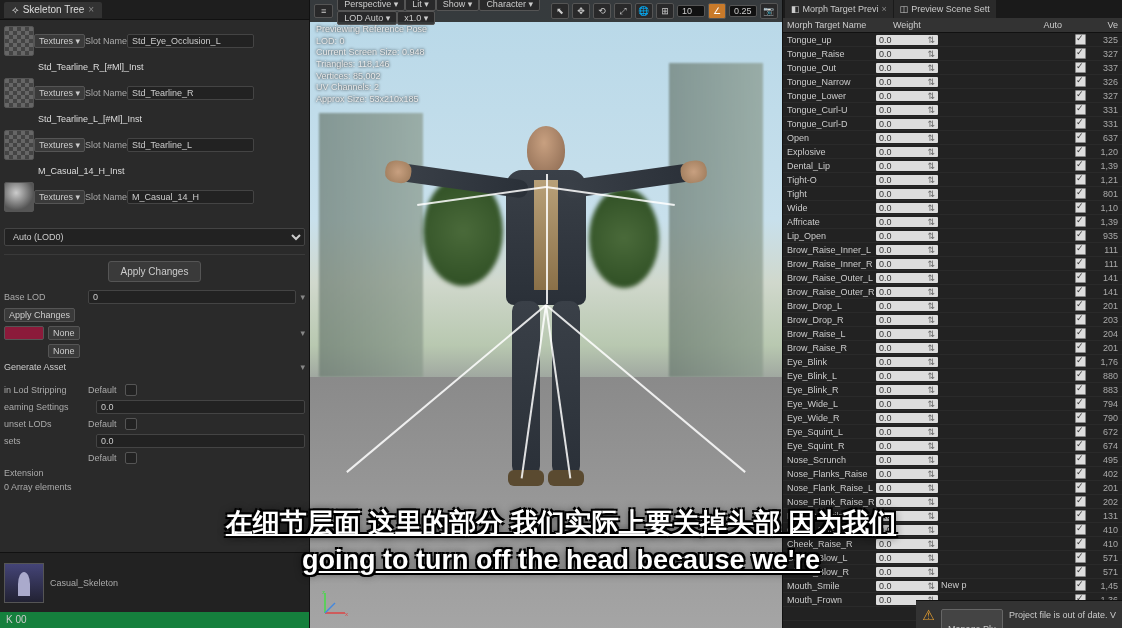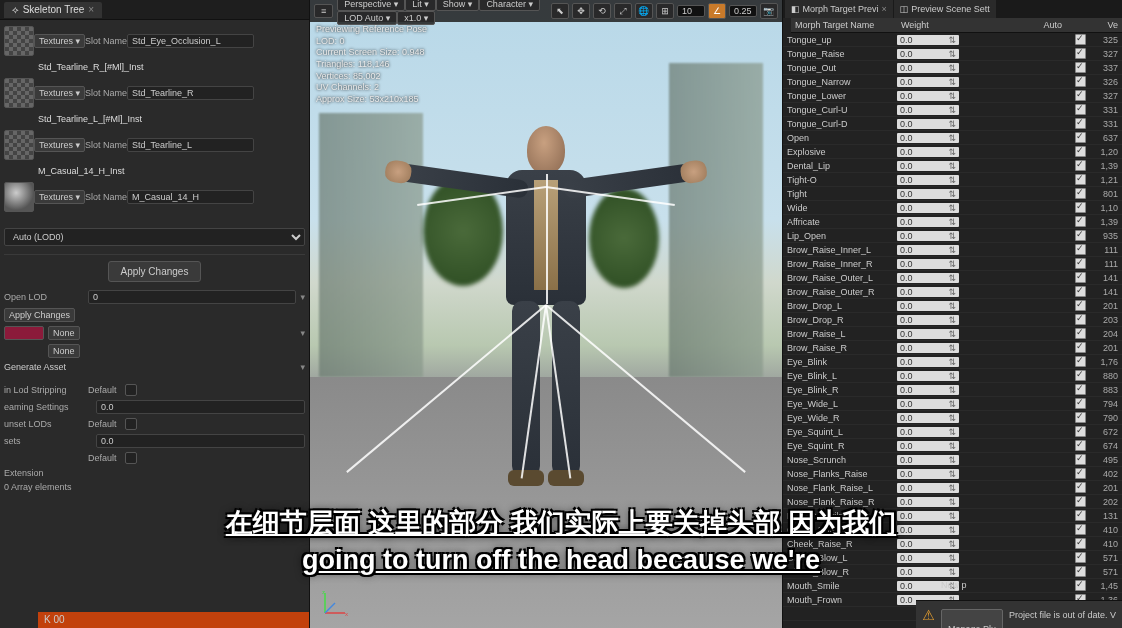--- a/index.html
+++ b/index.html
@@ -71,28 +71,28 @@
 .vp-overlay div { white-space: nowrap; }
 .gizmo { position: absolute; bottom: 10px; left: 10px; width: 30px; height: 30px; }
 
 
 .right-panel { width: 340px; background: #222; display: flex; flex-direction: column; border-left: 1px solid #111; }
 .right-tabs { height: 18px; display: flex; background: #1a1a1a; gap: 1px; padding: 0 2px; }
 .right-tab { background: #2a2a2a; color: #ccc; font-size: 9px; padding: 2px 6px; display: flex; align-items: center; gap: 3px; }
 .right-tab .x { color: #888; }
 .search-row { padding: 2px; background: #2a2a2a; }
 .search-inp { width: 100%; background: #1a1a1a; border: 1px solid #444; color: #888; padding: 2px 4px; font-size: 9px; border-radius: 2px; }
-.morph-header { display: flex; background: #333; font-size: 9px; color: #ccc; padding: 2px 0; border-bottom: 1px solid #111; margin-left: 8px; }
+.morph-header { display: flex; background: #333; font-size: 9px; color: #ccc; padding: 2px 0; border-bottom: 1px solid #111; }
 .mh-name { width: 110px; padding-left: 4px; }
 .mh-weight { width: 70px; }
 .mh-auto { flex: 1; text-align: right; padding-right: 30px; }
 .mh-v { width: 30px; text-align: right; padding-right: 4px; }
 .morph-list { flex: 1; overflow-y: auto; }
 .morph-row { display: flex; align-items: center; height: 14px; font-size: 9px; border-bottom: 1px solid #2a2a2a; }
-.mr-name { width: 114px; padding-left: 4px; color: #ccc; overflow: hidden; white-space: nowrap; }
+.mr-name { width: 93px; padding-left: 4px; color: #ccc; overflow: hidden; white-space: nowrap; }
 .mr-weight { width: 62px; background: #ddd; color: #333; padding: 0 3px; margin-right: 2px; border-radius: 1px; display: flex; justify-content: space-between; }
 .mr-weight span:last-child { color: #666; }
 .mr-auto { flex: 1; }
 .mr-chk { width: 11px; height: 11px; background: #ddd; border: 1px solid #888; border-radius: 1px; margin-right: 6px; position: relative; }
 .mr-chk::after { content: "✓"; position: absolute; top: -2px; left: 0; font-size: 9px; color: #333; }
 .mr-v { width: 30px; text-align: right; padding-right: 4px; color: #aaa; }
 
 .status-bar { position: absolute; bottom: 0; right: 0; height: 28px; background: #333; display: flex; align-items: center; gap: 6px; padding: 0 6px; font-size: 9px; border-top: 1px solid #111; }
 .warn-icon { color: #e8a030; font-size: 14px; }
 .status-btn { background: #444; border: 1px solid #666; color: #ccc; padding: 14px 6px; font-size: 9px; border-radius: 2px; }
@@ -164,21 +164,21 @@
       </div>
 
     <div style="padding:4px;">
       <select class="section-dropdown">
         <option>Auto (LOD0)</option>
       </select>
       <hr class="hr">
       <button class="orange-btn">Apply Changes</button>
 
       <div class="detail-row">
-        <span class="detail-label">Open LOD</span>
+        <span class="detail-label">Base LOD</span>
         <input class="detail-field" value="0" style="">
         <span style="color:#888">▾</span>
       </div>
       <button class="mat-btn" style="margin:2px 0;">Apply Changes</button>
 
       <div class="detail-row">
         <div class="color-swatch"></div>
         <span class="mat-btn">None</span>
         <span style="color:#888;margin-left:auto">▾</span>
       </div>
@@ -219,21 +219,27 @@
           <span class="checkbox"></span>
         </div>
         <div class="detail-row">
           <span class="detail-label">Extension</span>
         </div>
         <div class="detail-row">
           <span class="detail-label">0 Array elements</span>
         </div>
       </div>
 
-    <div style="height:16px;background:#c2410c;padding:2px 6px;margin-left:38px;">
+    <div class="bottom-strip">
+      <div class="anim-thumb"></div>
+      <div>
+        <div class="bottom-text">Casual_Skeleton</div>
+      </div>
+    </div>
+    <div style="height:16px;background:#15803d;padding:2px 6px;">
       <span>K 00</span>
     </div>
   </div>
 
   <div class="center">
     <div class="vp-toolbar">
       <span class="vp-btn">≡</span>
       <span id="vp-left-btns"><span class="vp-btn">Perspective ▾</span><span class="vp-btn">Lit ▾</span><span class="vp-btn">Show ▾</span><span class="vp-btn">Character ▾</span><span class="vp-btn">LOD Auto ▾</span><span class="vp-btn">x1.0 ▾</span></span>
       <div class="vp-toolbar-right">
         <span class="vp-icon-btn">⬉</span>

